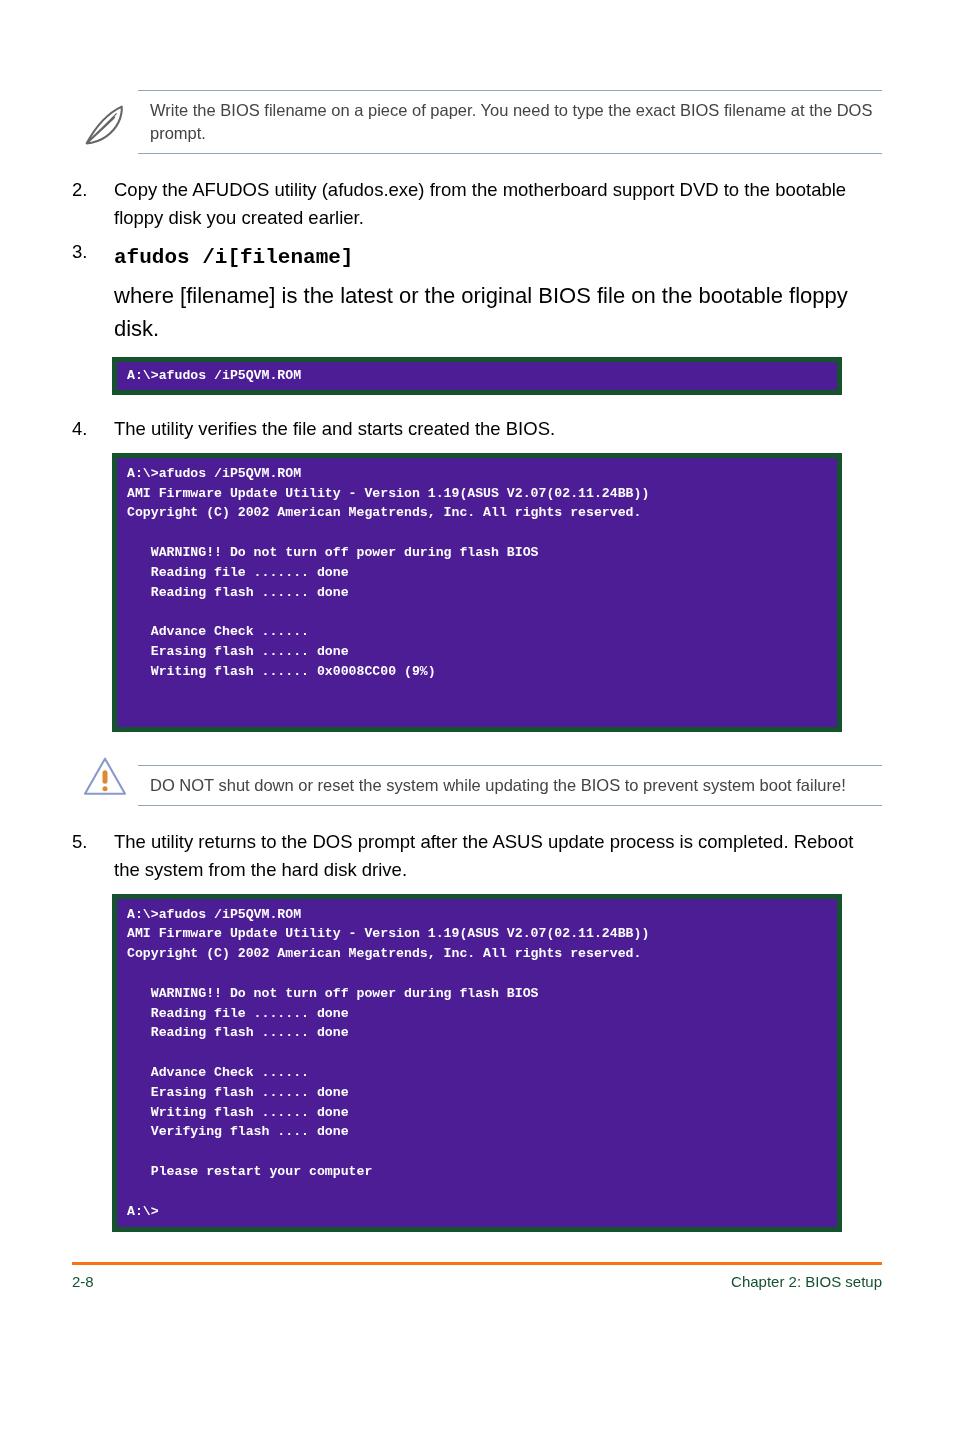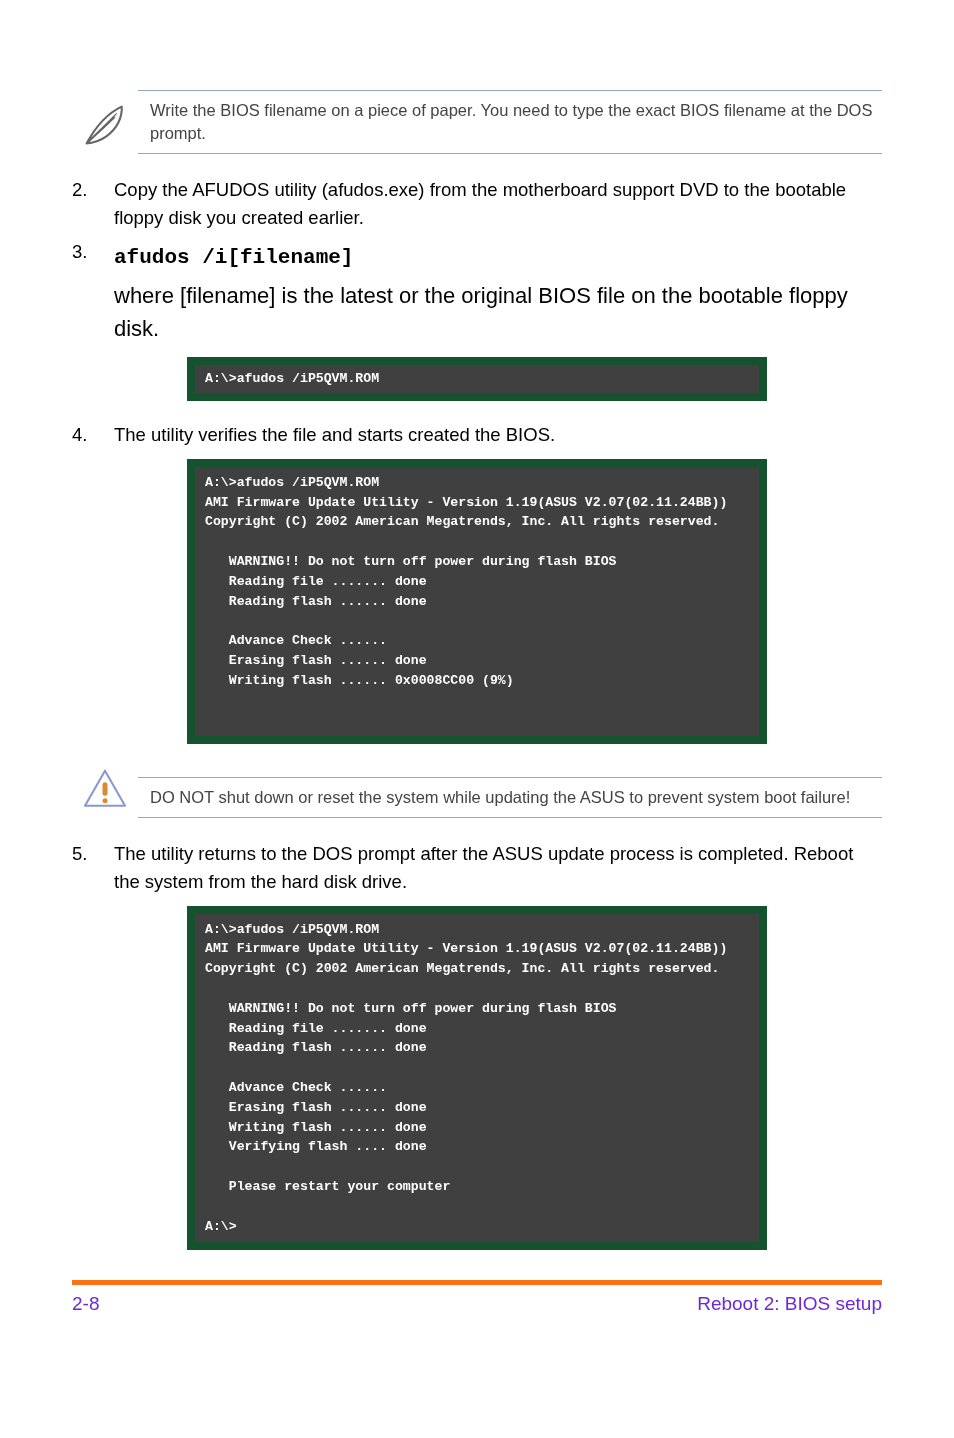--- a/index.html
+++ b/index.html
@@ -73,43 +73,43 @@
   font-size: 22px;
   line-height: 1.5;
   margin-bottom: 12px;
 }
 .terminal-wrapper {
   display: flex;
   justify-content: center;
   margin: 10px 0 20px 0;
 }
 .terminal {
-  background: #404040;
+  background: #4c1d95;
   color: #fff;
   font-family: "Courier New", monospace;
   font-size: 13.2px;
   font-weight: bold;
   white-space: pre;
   padding: 6px 10px;
   line-height: 1.5;
-  width: 580px;
+  width: 730px;
   box-sizing: border-box;
-  border: 8px solid #14532d;
+  border: 5px solid #14532d;
 }
 .terminal.short {
   padding: 4px 10px;
 }
 .footer {
   display: flex;
   justify-content: space-between;
-  border-top: 5px solid #f97316;
+  border-top: 3px solid #f97316;
   padding-top: 8px;
   margin-top: 30px;
-  font-size: 19px;
-  color: #6d28d9;
+  font-size: 15px;
+  color: #14532d;
 }
 </style>
 </head>
 <body>
 
 <div class="page">
 
   <div class="note-block">
     <div class="icon-col">
       <span class="feather-icon">
@@ -168,21 +168,21 @@
   <div class="note-block">
     <div class="icon-col">
       <span class="alert-icon">
         <svg viewBox="0 0 60 60">
           <path d="M30 8 L54 50 L6 50 Z" fill="none" stroke="#8899cc" stroke-width="2.5" stroke-linejoin="round"></path>
           <rect x="27" y="22" width="6" height="16" rx="3" fill="#dd8833"></rect>
           <circle cx="30" cy="44" r="3" fill="#dd8833"></circle>
         </svg>
       </span>
     </div>
-    <div class="text-col">DO NOT shut down or reset the system while updating the ASUS to prevent system boot failure!</div>
+    <div class="text-col">DO NOT shut down or reset the system while updating the BIOS to prevent system boot failure!</div>
   </div>
 
   <ol class="steps">
     <li>
       <div class="num">5.</div>
       <div class="content">The utility returns to the DOS prompt after the ASUS update process is completed. Reboot the system from the hard disk drive.</div>
     </li>
   </ol>
 
   <div class="terminal-wrapper">
@@ -199,16 +199,16 @@
    Writing flash ...... done
    Verifying flash .... done
 
    Please restart your computer
 
 A:\&gt;</div>
   </div>
 
   <div class="footer">
     <span>2-8</span>
-    <span>Reboot 2: BIOS setup</span>
+    <span>Chapter 2: BIOS setup</span>
   </div>
 
 </div>
 
 </body></html>

